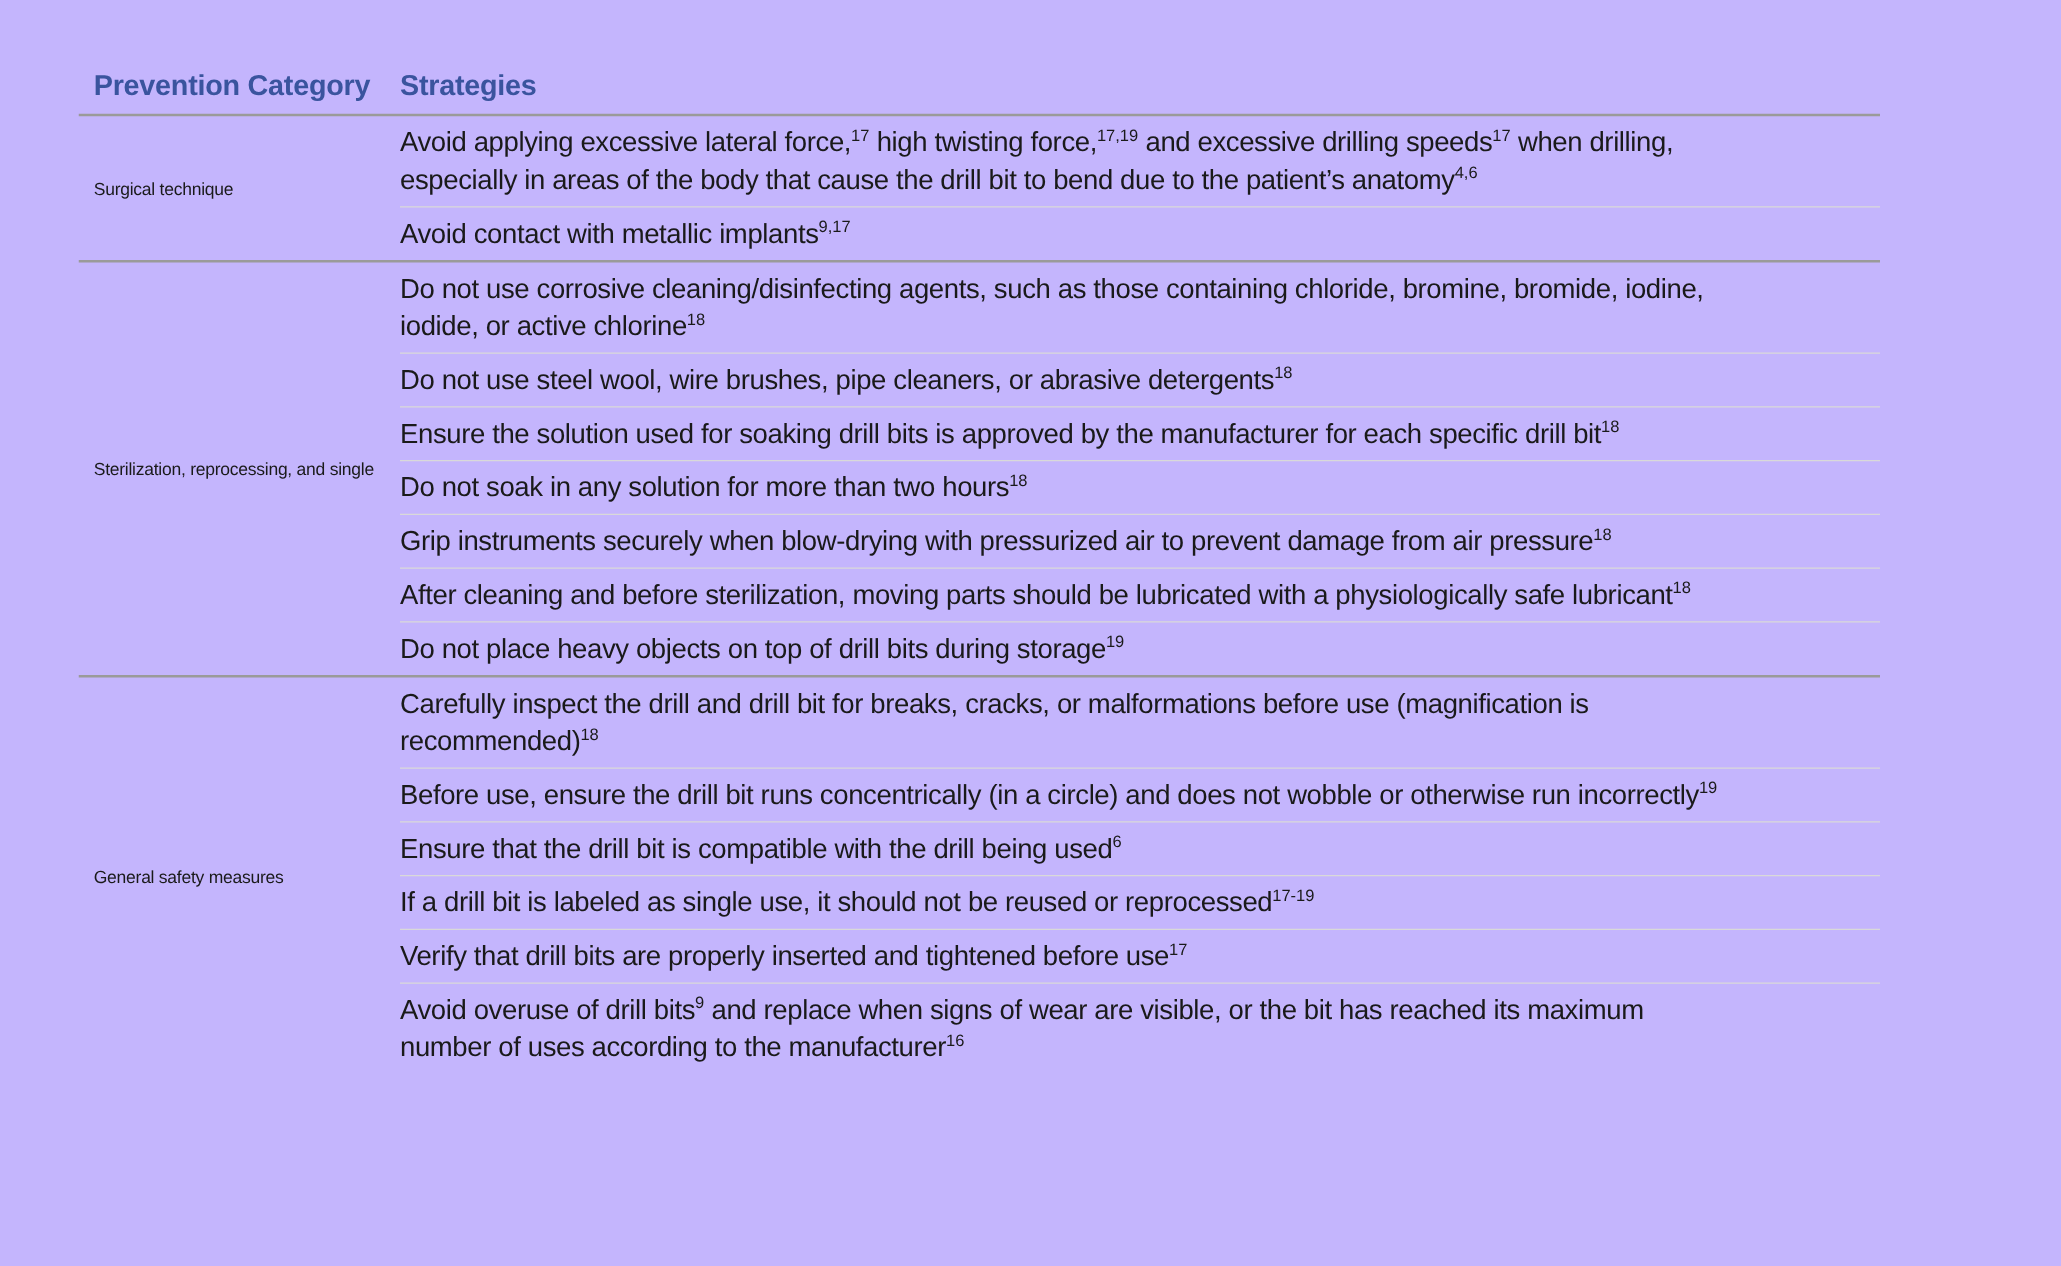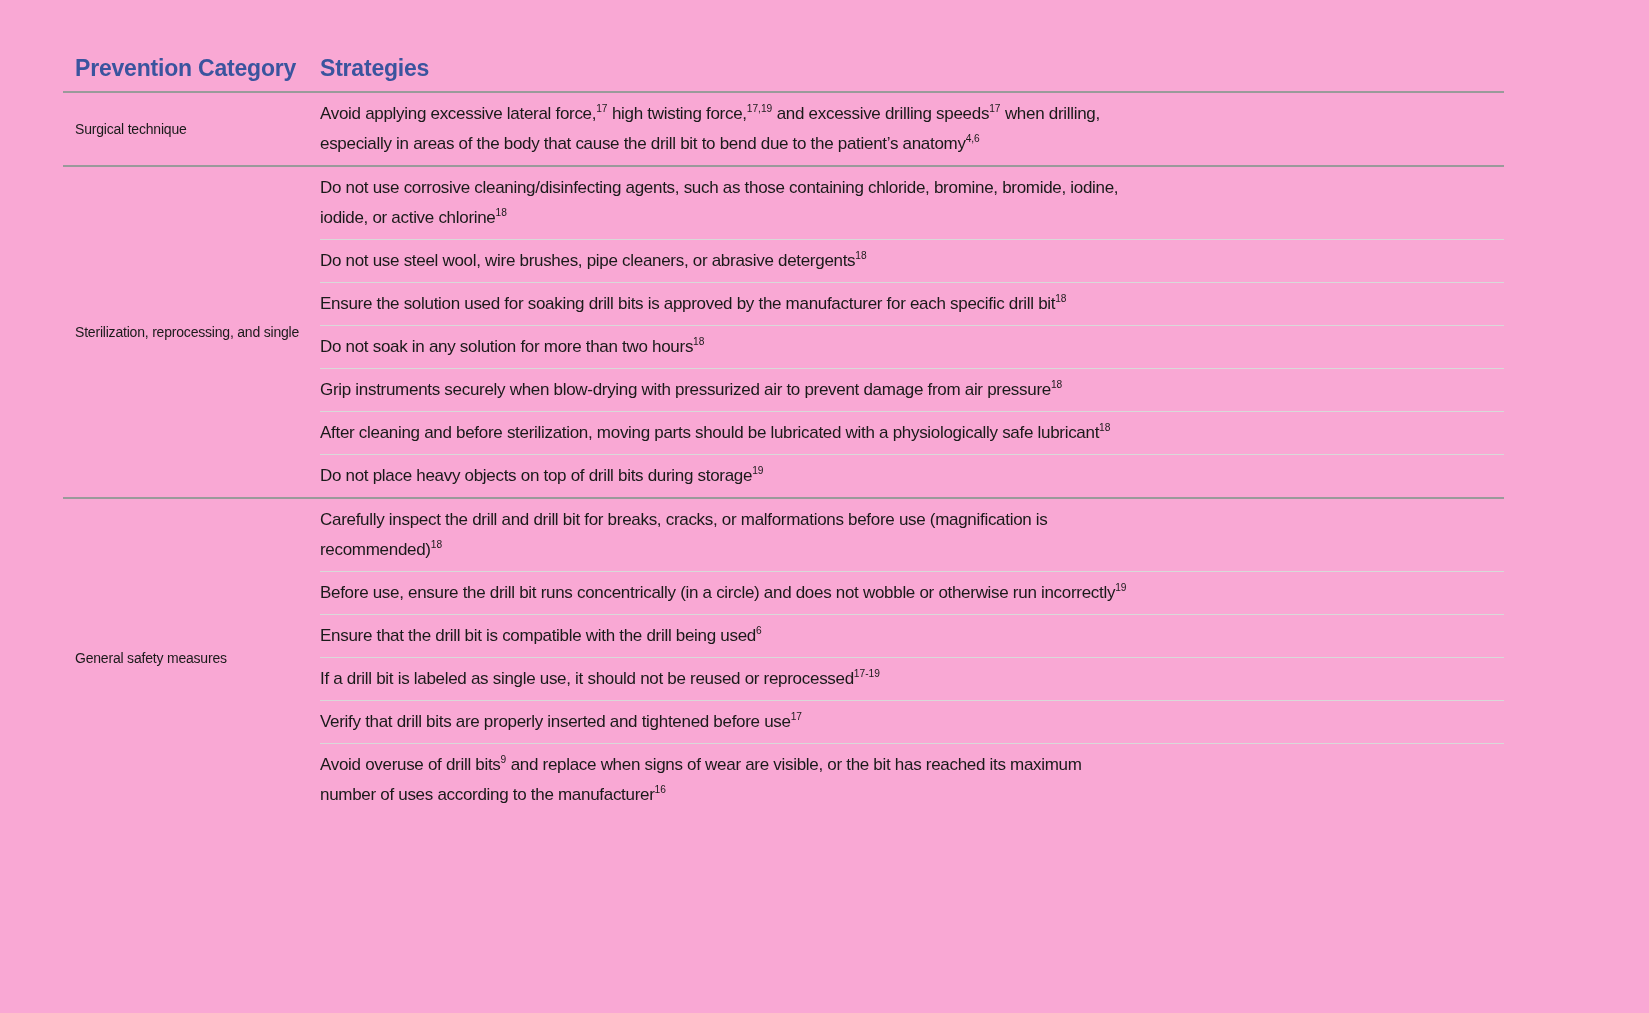--- a/index.html
+++ b/index.html
@@ -5,21 +5,21 @@
   html, body {
     margin: 0;
     padding: 0;
     background: #ffffff;
     font-family: "Liberation Sans", "DejaVu Sans", sans-serif;
     color: #1a1a1a;
   }
   .page {
     width: 1649px;
     height: 1013px;
-    background: #f9a8d4;
+    background: #c4b5fd;
     box-sizing: border-box;
     padding-top: 55px;
     overflow: hidden;
   }
   .table {
     margin-left: 63px;
     width: 1441px;
   }
   .thead {
     display: flex;
@@ -57,21 +57,21 @@
     font-size: 14px;
     line-height: 30px;
     letter-spacing: -0.2px;
     max-width: 230px;
   }
   .strategies {
     flex: 1 1 auto;
     min-width: 0;
   }
   .strategy-row {
-    font-size: 17px;
+    font-size: 22px;
     line-height: 30px;
     letter-spacing: -0.3px;
     padding: 6px 10px 6px 0;
     border-top: 1px solid #d9d9d9;
   }
   .strategies .strategy-row:first-child {
     border-top: none;
   }
   .strategy-row sup {
     font-size: 0.6em;
@@ -88,20 +88,21 @@
       <div class="th cat">Prevention Category</div>
       <div class="th">Strategies</div>
     </div>
     <div>
         <div class="section">
           <div class="cat-cell">
             <div class="cat-text">Surgical technique</div>
           </div>
           <div class="strategies">
             <div class="strategy-row">Avoid applying excessive lateral force,<sup>17</sup> high twisting force,<sup>17,19</sup> and excessive drilling speeds<sup>17</sup> when drilling,<br>especially in areas of the body that cause the drill bit to bend due to the patient’s anatomy<sup>4,6</sup></div>
+            <div class="strategy-row">Avoid contact with metallic implants<sup>9,17</sup></div>
           </div>
         </div>
         <div class="section">
           <div class="cat-cell">
             <div class="cat-text">Sterilization, reprocessing, and single</div>
           </div>
           <div class="strategies">
             <div class="strategy-row">Do not use corrosive cleaning/disinfecting agents, such as those containing chloride, bromine, bromide, iodine,<br>iodide, or active chlorine<sup>18</sup></div>
             <div class="strategy-row">Do not use steel wool, wire brushes, pipe cleaners, or abrasive detergents<sup>18</sup></div>
             <div class="strategy-row">Ensure the solution used for soaking drill bits is approved by the manufacturer for each specific drill bit<sup>18</sup></div>

